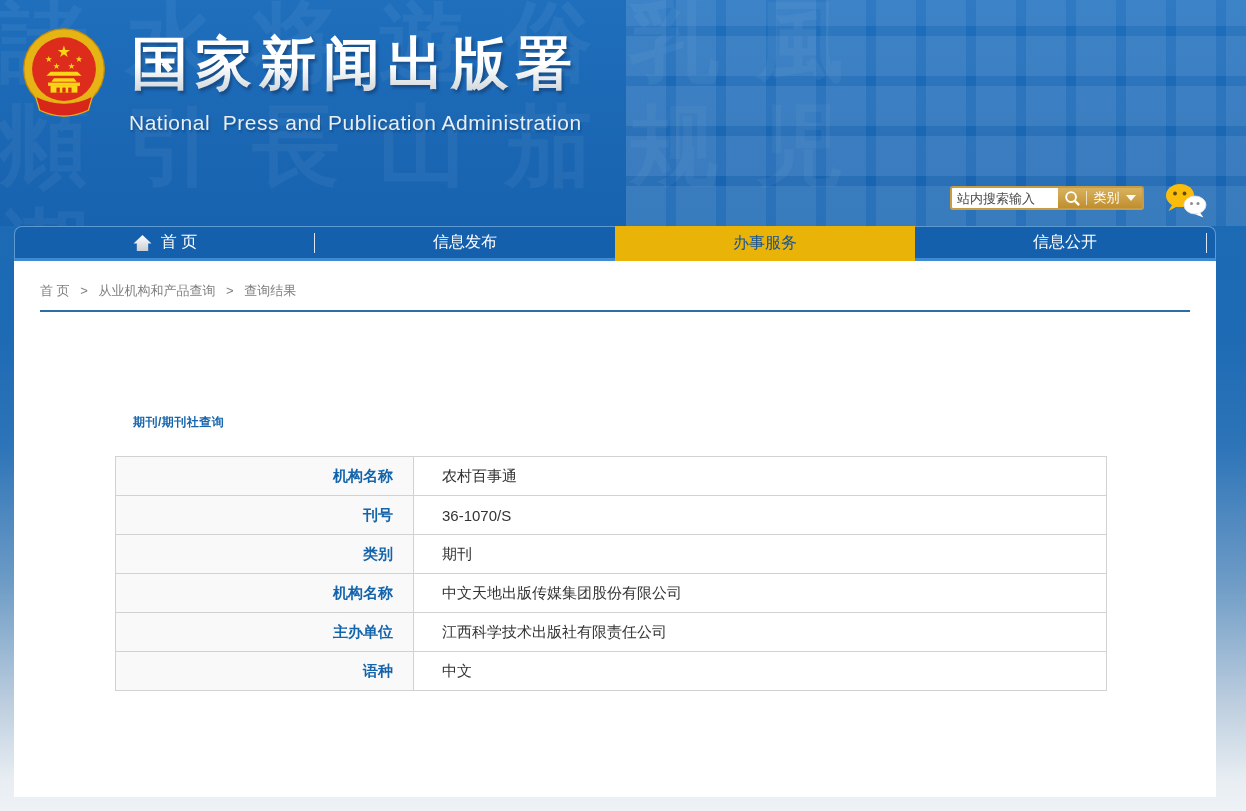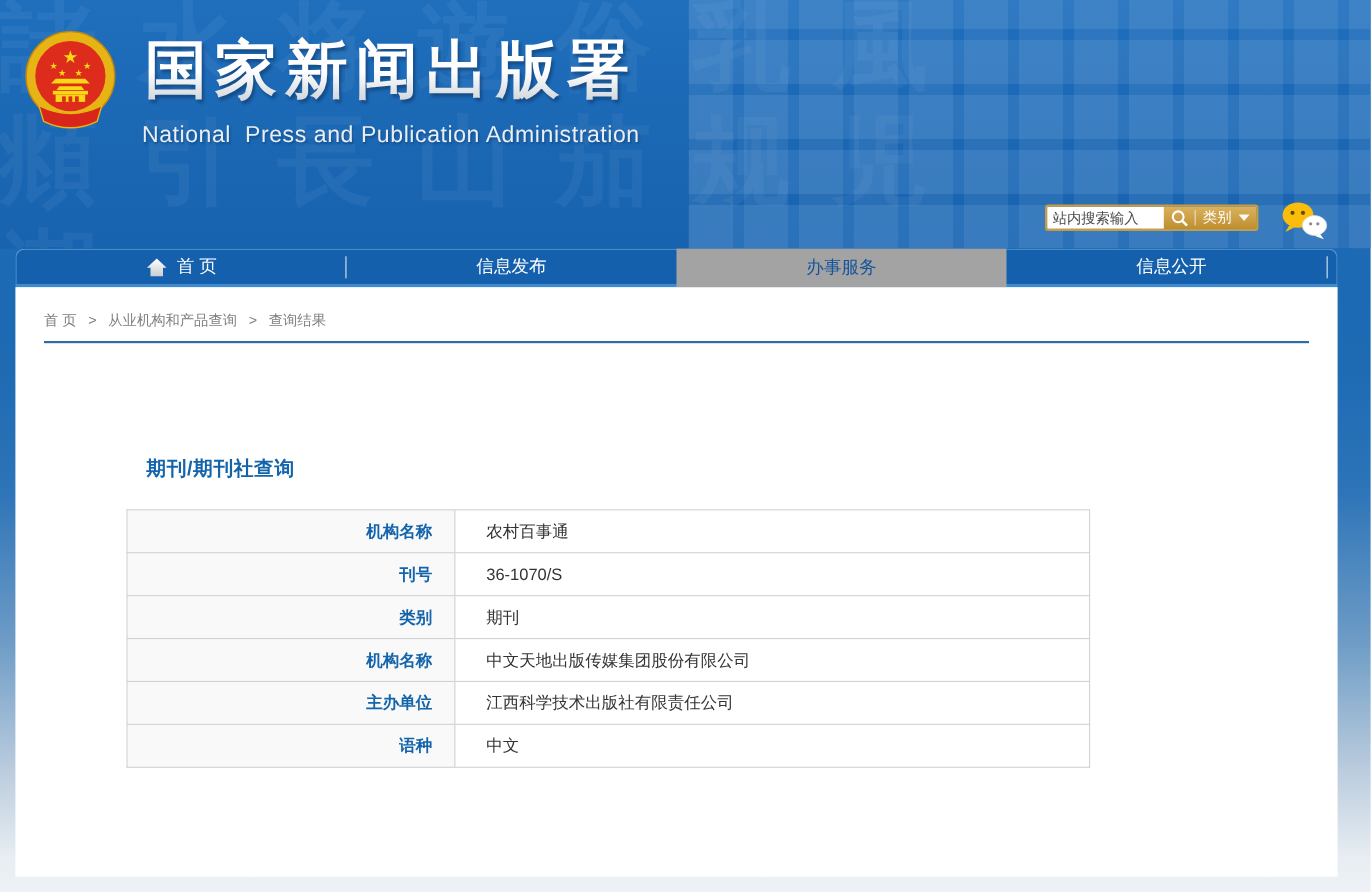--- a/index.html
+++ b/index.html
@@ -66,38 +66,38 @@
   .main-nav{
     position:absolute; top:226px; left:14px; width:1202px; height:35px;
     background:#1560ac; border:1px solid #5d9ad2; border-bottom:3px solid #3f8ad0;
     border-radius:8px 8px 0 0; display:flex; align-items:stretch;
   }
   .nav-item{
     flex:1 1 0; display:flex; align-items:center; justify-content:center;
     gap:9px; color:#fff; font-size:16px; cursor:pointer; position:relative;
   }
   .nav-item.active{
-    background:#a3a3a3; color:#14549b; margin:-1px 0 -3px 0; z-index:2;
+    background:#eab308; color:#14549b; margin:-1px 0 -3px 0; z-index:2;
   }
   .nav-divider{ position:absolute; width:1px; height:20px; top:6px;
     background:rgba(255,255,255,0.85); }
   .nav-divider.d1{ left:299px; }
   .nav-divider.d2{ right:8px; }
   
   .content-panel{
     position:absolute; top:261px; left:14px; width:1202px; bottom:14px;
     background:#ffffff;
   }
   .breadcrumb{ padding:21px 26px 0 26px; font-size:13px; color:#7f7f7f; }
   .breadcrumb .crumb{ color:#7f7f7f; cursor:pointer; text-decoration:none; }
   .breadcrumb .sep{ margin:0 7px; color:#7f7f7f; }
   .breadcrumb-rule{ margin:10px 26px 0 26px; border-top:2px solid #2e6da4; }
-  .section-title{ margin:102px 0 0 119px; font-size:18px; font-weight:bold;
+  .section-title{ margin:102px 0 0 119px; font-size:12px; font-weight:bold;
     color:#1464ac; letter-spacing:0.5px; }
-  .info-table{ margin:25px 0 0 101px; width:876px; border-collapse:collapse;
+  .info-table{ margin:25px 0 0 101px; width:992px; border-collapse:collapse;
     border:1px solid #b5b5b5; }
   .info-table td{ height:39px; border:1px solid #d2d2d2; font-size:15px; }
   .info-table td.lbl{ width:298px; background:#f9f9f9; text-align:right;
     padding-right:20px; color:#1464ac; font-weight:bold; }
   .info-table td.val{ padding-left:28px; color:#333; background:#fff; }
 </style>
 </head>
 <body>
 
 <div class="site-header">

